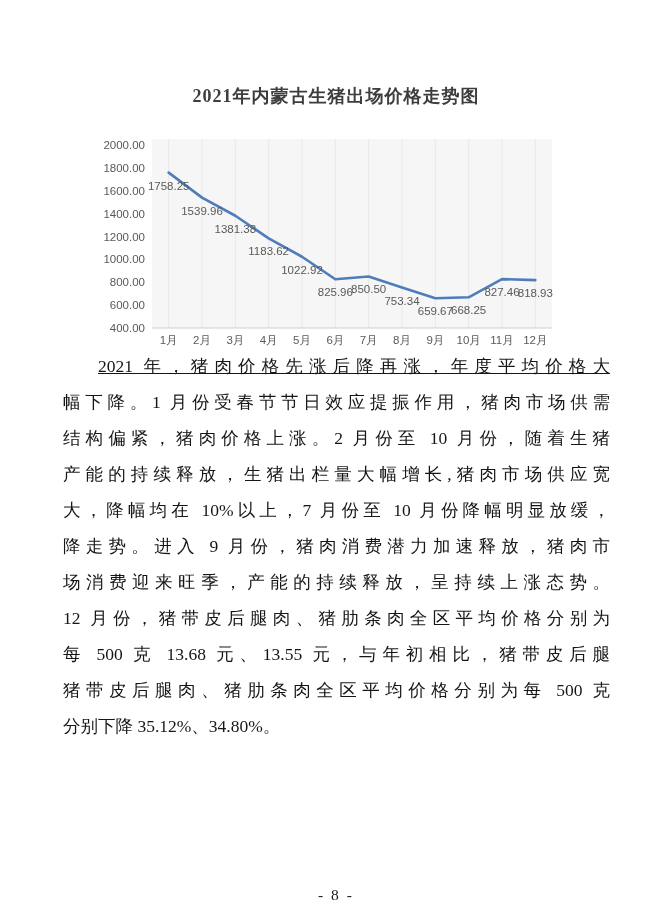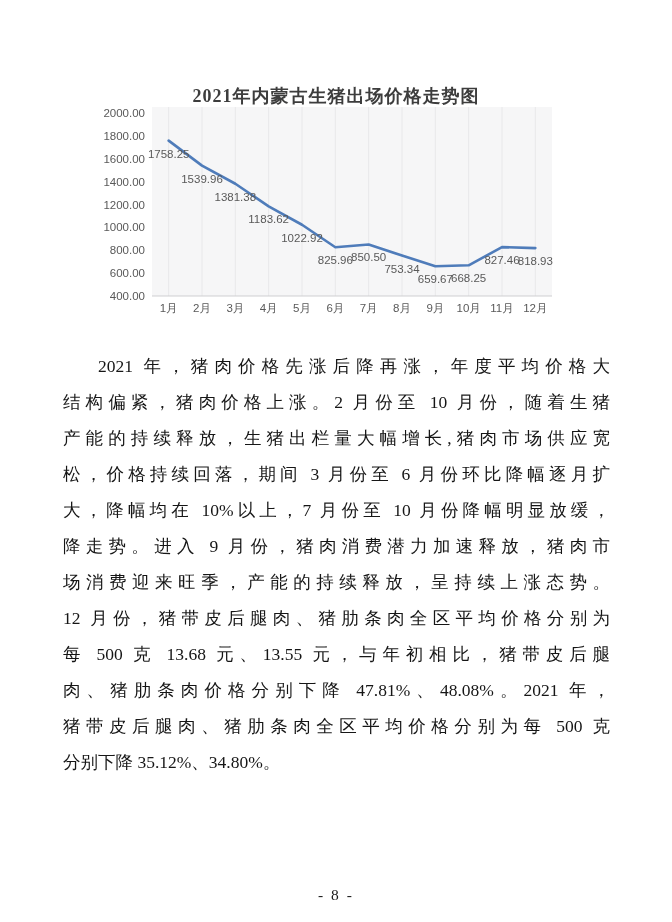--- a/index.html
+++ b/index.html
@@ -15,21 +15,21 @@
     position: absolute;
     top: 84px; left: 0; right: 0;
     text-align: center;
     font-weight: bold;
     font-size: 18px;
     color: #3d3d3d;
     letter-spacing: 1px;
   }
   .chart-wrap {
     position: absolute;
-    top: 104px;
+    top: 136px;
     left: 100px;
     width: 460px;
     height: 216px;
   }
   .chart-wrap svg { display: block; }
   .body-text {
     position: absolute;
     top: 348px;
     left: 63px;
     width: 547px;
@@ -37,21 +37,21 @@
     color: #161616;
   }
   .tline {
     height: 36px;
     line-height: 36px;
     text-align: justify;
     text-align-last: justify;
     overflow: hidden;
     white-space: nowrap;
   }
-  .tline.first { text-indent: 2em; }
+  .tline.first { text-indent: 2em; text-decoration: underline; }
   .tline.last  { text-align-last: left; }
   .page-number {
     position: absolute;
     top: 886px; left: 0; right: 0;
     text-align: center;
     font-size: 15.5px;
     color: #1a1a1a;
     letter-spacing: 2px;
   }
 </style>
@@ -110,28 +110,27 @@
         <text x="302" y="208" text-anchor="middle" fill="#595959" font-size="11.5" font-family="&quot;Liberation Sans&quot;, sans-serif">8月</text>
         <text x="335.33333333333337" y="208" text-anchor="middle" fill="#595959" font-size="11.5" font-family="&quot;Liberation Sans&quot;, sans-serif">9月</text>
         <text x="368.6666666666667" y="208" text-anchor="middle" fill="#595959" font-size="11.5" font-family="&quot;Liberation Sans&quot;, sans-serif">10月</text>
         <text x="402" y="208" text-anchor="middle" fill="#595959" font-size="11.5" font-family="&quot;Liberation Sans&quot;, sans-serif">11月</text>
         <text x="435.33333333333337" y="208" text-anchor="middle" fill="#595959" font-size="11.5" font-family="&quot;Liberation Sans&quot;, sans-serif">12月</text>
       </svg>
   </div>
 
   <div class="body-text" id="body-paragraph">
       <div class="tline first">2021 年，猪肉价格先涨后降再涨，年度平均价格大</div>
+      <div class="tline">幅下降。1 月份受春节节日效应提振作用，猪肉市场供需</div>
       <div class="tline">结构偏紧，猪肉价格上涨。2 月份至 10 月份，随着生猪</div>
       <div class="tline">产能的持续释放，生猪出栏量大幅增长,猪肉市场供应宽</div>
-      <div class="tline">松，价格持续回落，期间 3 月份至 6 月份环比降幅逐月扩</div>
       <div class="tline">大，降幅均在 10%以上，7 月份至 10 月份降幅明显放缓，</div>
       <div class="tline">降走势。进入 9 月份，猪肉消费潜力加速释放，猪肉市</div>
       <div class="tline">场消费迎来旺季，产能的持续释放，呈持续上涨态势。</div>
       <div class="tline">12 月份，猪带皮后腿肉、猪肋条肉全区平均价格分别为</div>
       <div class="tline">每 500 克 13.68 元、13.55 元，与年初相比，猪带皮后腿</div>
-      <div class="tline">肉、猪肋条肉价格分别下降 47.81%、48.08%。2021 年，</div>
       <div class="tline">猪带皮后腿肉、猪肋条肉全区平均价格分别为每 500 克</div>
       <div class="tline last">分别下降 35.12%、34.80%。</div>
     </div>
 
   <div class="page-number">- 8 -</div>
 
 </div>
 
 </body></html>

